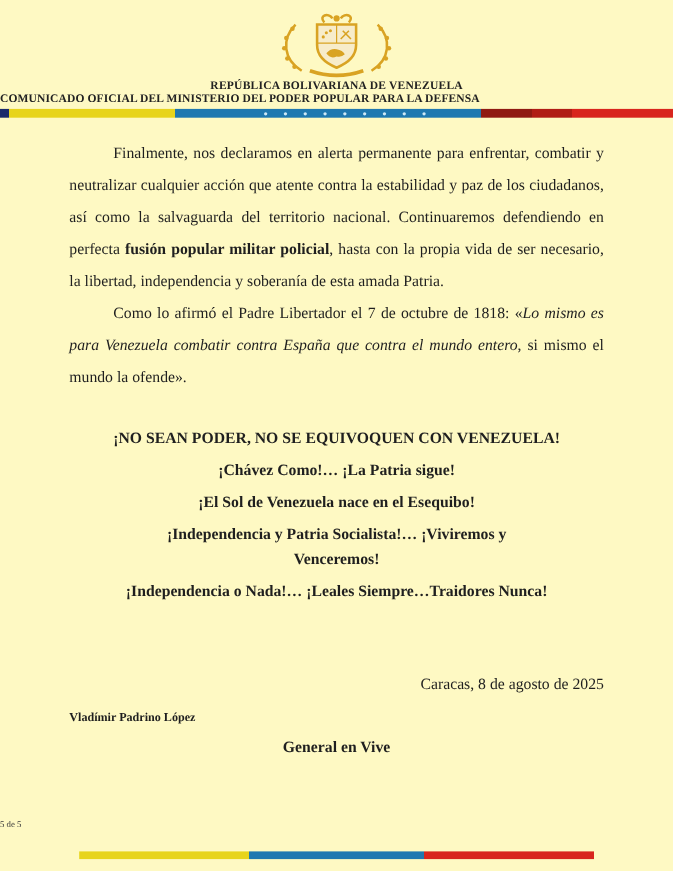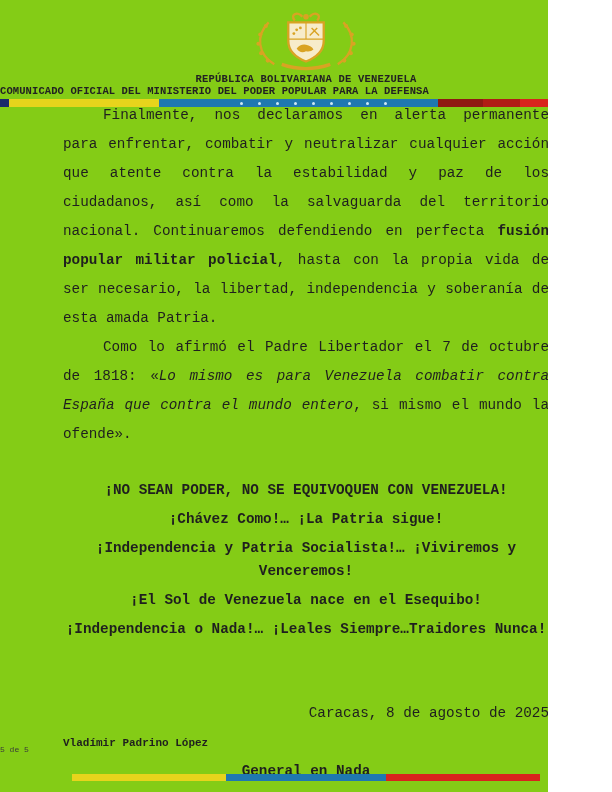--- a/index.html
+++ b/index.html
@@ -1,20 +1,20 @@
 <!DOCTYPE html>
 <html style="--flag_yellow: #e7d41c; --flag_blue: #1f78b0; --flag_red: #d8251d; --flag_dark_red: #8f1a12; --flag_navy: #1b2a6b; --star_blue: #cfe9f7; --emblem_gold: #d9a323; --emblem_pale: #f7ecca; --text: #1f1f1f;"><head>
 <meta charset="utf-8">
 <style>
   html,body{margin:0;padding:0;background:#fff;}
   .page{
     position:relative;
-    width:548px;height:792px;
-    background:#84cc16;
-    font-family:Liberation Mono, monospace;
+    width:612px;height:792px;
+    background:#fef9c3;
+    font-family:Liberation Serif, serif;
     color:#1f1f1f;
     overflow:hidden;
   }
   
   .emblem-wrap{position:absolute;top:11px;left:0;width:612px;text-align:center;}
   .title1{
     position:absolute;top:73px;left:0;width:612px;text-align:center;
     font-weight:bold;font-size:10.5px;letter-spacing:.2px;color:#222;
   }
   .title2{
@@ -28,21 +28,21 @@
       var(--flag_yellow) 1.4% 26%,
       var(--flag_blue) 26% 71.5%,
       var(--flag_dark_red) 71.5% 79%,
       #b01d15 79% 85%,
       var(--flag_red) 85% 100%);
   }
   .band-stars{position:absolute;left:240px;top:2.5px;display:flex;gap:15px;}
   .star-dot{width:3px;height:3px;border-radius:50%;background:var(--star_blue);display:inline-block;}
   
   .content{
-    position:absolute;top:101px;left:63px;width:486px;
+    position:absolute;top:126px;left:63px;width:486px;
   }
   .para{
     margin:0;
     font-size:14.3px;line-height:29px;
     text-align:justify;text-indent:40px;
   }
   .para .bold{font-weight:bold;}
   .para .italic{font-style:italic;}
   
   .slogans{margin-top:30px;text-align:center;font-weight:bold;font-size:14.3px;}
@@ -134,31 +134,31 @@
         <p class="para"><span>Como lo afirmó el Padre Libertador el 7 de octubre de 1818: «</span><span class="italic">Lo mismo es para Venezuela combatir contra España que contra el mundo entero</span><span>, si mismo el mundo la ofende».</span></p>
       </div>
     <div class="slogans">
         <div class="slogan">
           <div>¡NO SEAN PODER, NO SE EQUIVOQUEN CON VENEZUELA!</div>
         </div>
         <div class="slogan">
           <div>¡Chávez Como!… ¡La Patria sigue!</div>
         </div>
         <div class="slogan">
+          <div>¡El Sol de Venezuela nace en el Esequibo!</div>
+        </div>
+        <div class="slogan">
           <div>¡Independencia y Patria Socialista!… ¡Viviremos y</div>
           <div>Venceremos!</div>
-        </div>
-        <div class="slogan">
-          <div>¡El Sol de Venezuela nace en el Esequibo!</div>
         </div>
         <div class="slogan">
           <div>¡Independencia o Nada!… ¡Leales Siempre…Traidores Nunca!</div>
         </div>
       </div>
     <div class="date-line">Caracas, 8 de agosto de 2025</div>
     <div class="sig-name">Vladímir Padrino López</div>
-    <div class="sig-rank">General en Nada</div>
+    <div class="sig-rank">General en Vive</div>
   </div>
 
   <div class="page-num">5 de 5</div>
   <div class="bottom-band"></div>
 
 </div>
 
 </body></html>

